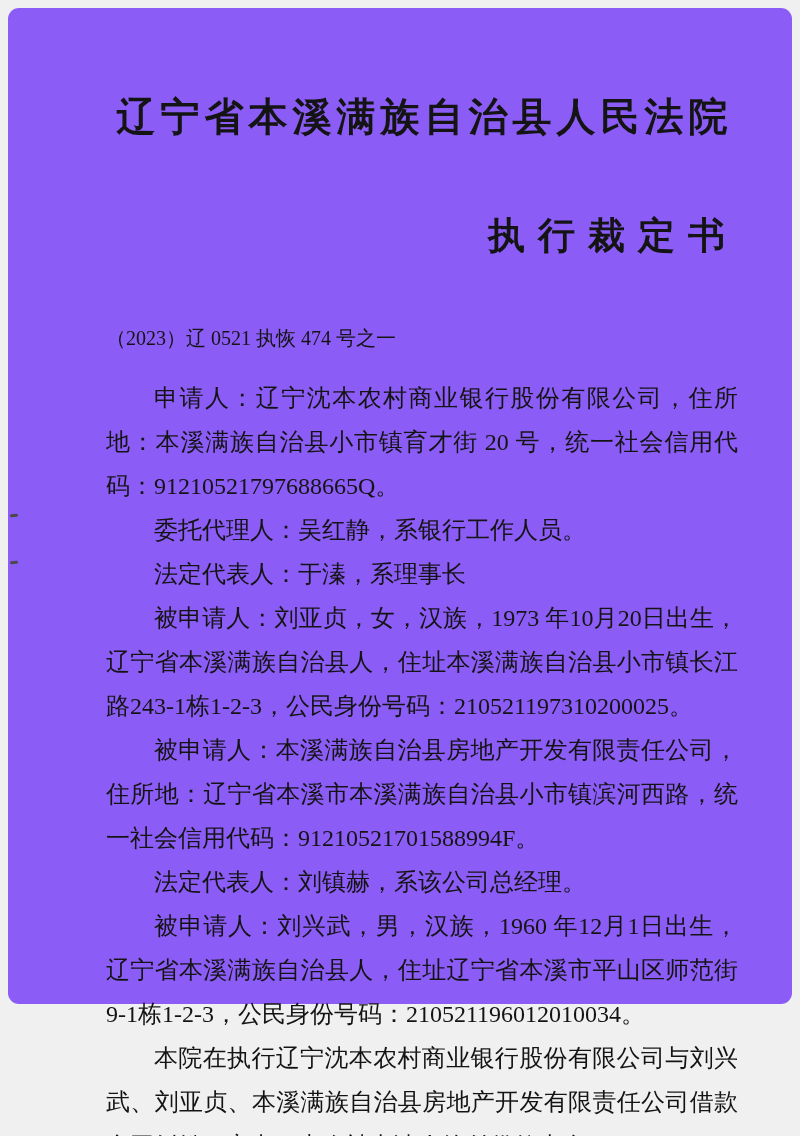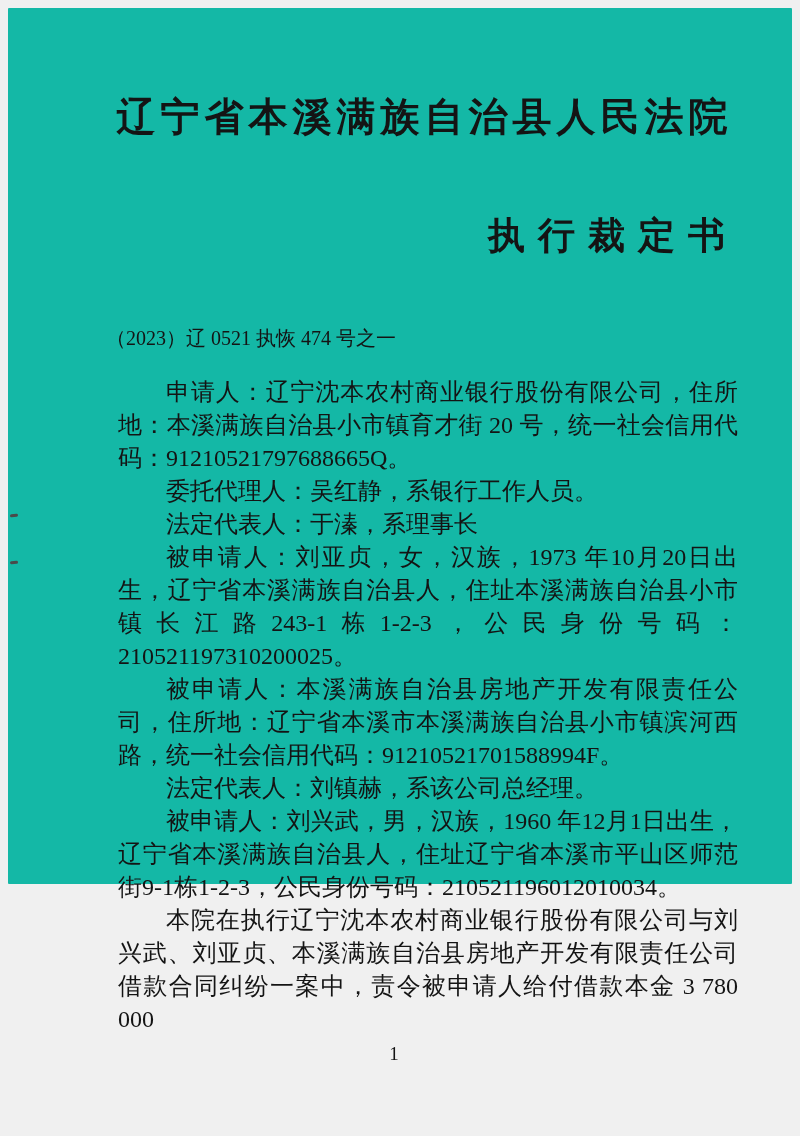--- a/index.html
+++ b/index.html
@@ -11,23 +11,23 @@
   body {
     background: #f0f0f0;
     font-family: "Liberation Serif", "DejaVu Serif", serif;
     position: relative;
   }
   .page {
     position: absolute;
     left: 8px;
     top: 8px;
     width: 784px;
-    height: 876px;
-    background: #14b8a6;
-    border-radius: 1px;
+    height: 996px;
+    background: #8b5cf6;
+    border-radius: 11px;
     padding: 88px 54px 0 98px;
     color: #141414;
   }
   .court-name {
     text-align: center;
     font-size: 39px;
     font-weight: bold;
     letter-spacing: 5px;
     line-height: 42px;
     white-space: nowrap;
@@ -47,24 +47,23 @@
     text-align: left;
     font-size: 20px;
     line-height: 30px;
     margin-top: 65px;
   }
   .body-text {
     margin-top: 23px;
   }
   .body-text p {
     font-size: 24px;
-    line-height: 33px;
+    line-height: 44px;
     text-align: justify;
     text-indent: 2em;
-    margin-left: 12px;
   }
   .page-number {
     text-align: center;
     font-size: 19px;
     line-height: 24px;
     margin-top: 6px;
     
     transform: translateX(-28px);
   }
   .scan-artifact {

